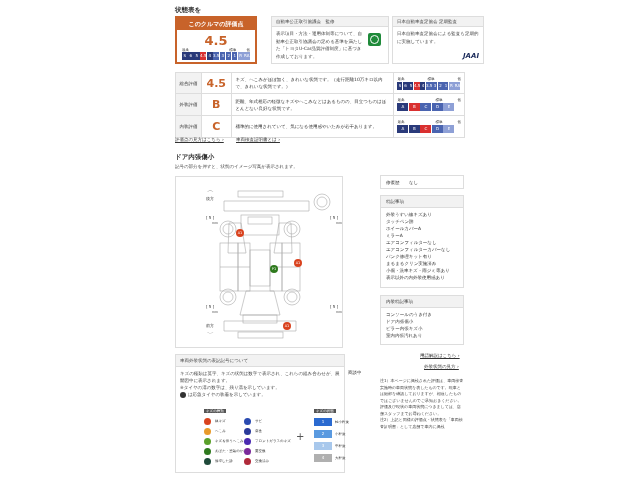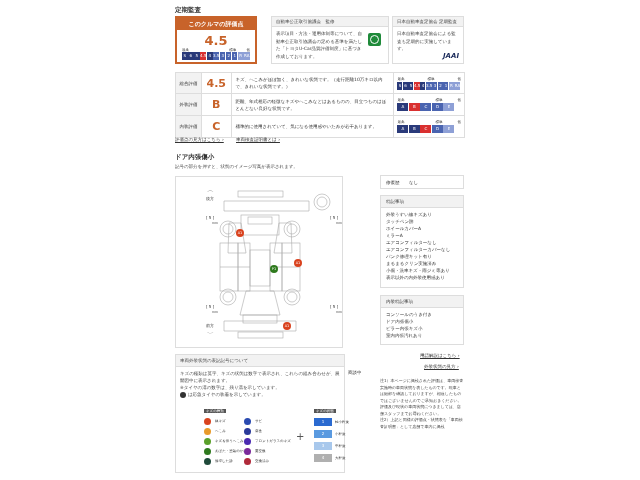--- a/index.html
+++ b/index.html
@@ -36,21 +36,21 @@
   .side-list { padding: 3px 5px; font-size: 4.5px; line-height: 7px; }
   .legend-dot { width: 7px; height: 7px; border-radius: 50%; display: inline-block; vertical-align: middle; margin-right: 4px; }
   .leg-row { height: 10px; font-size: 3.5px; line-height: 10px; white-space: nowrap; }
   .lvl { width: 18px; height: 8px; color: #fff; font-size: 4px; text-align: center; line-height: 8px; display: inline-block; vertical-align: middle; margin-right: 3px; }
   .tag { background: #555; color: #fff; font-size: 3.5px; padding: 0 2px; display: inline-block; }
   svg { display: block; }
 </style>
 </head>
 <body>
 
-<div class="abs sec-title" style="left:175px;top:6px;">定期監査</div>
+<div class="abs sec-title" style="left:175px;top:6px;">状態表を</div>
 
 <div class="abs score-card" style="left:175px;top:16px;width:82px;height:48px;">
   <div class="score-head">このクルマの評価点</div>
   <div class="big-score" style="margin-top:3px;">4.5</div>
   <div style="display:flex;justify-content:space-between;font-size:3.5px;padding:0 5px;">
     <span>最高</span>
     <span style="margin-left:30px;">標準</span>
     <span>低</span>
   </div>
   <div class="scale" style="padding:0 5px;">
@@ -71,21 +71,21 @@
 <div class="abs card" style="left:271px;top:16px;width:118px;height:48px;">
   <div class="card-head">自動車公正取引協議会　監修</div>
   <div style="display:flex;">
     <div class="card-body" style="width:96px;">表示項目・方法・運用体制等について、自動車公正取引協議会の定める基準を満たした「トヨタU-Car品質評価制度」に基づき作成しております。</div>
     <div style="margin-top:6px;width:13px;height:13px;background:#1f8a3a;border-radius:2px;position:relative;">
       <div style="position:absolute;left:2px;top:2px;width:9px;height:9px;border:1.5px solid #fff;border-radius:50%;"></div>
     </div>
   </div>
 </div>
 
-<div class="abs card" style="left:392px;top:16px;width:72px;height:48px;">
+<div class="abs card" style="left:392px;top:16px;width:92px;height:48px;">
   <div class="card-head">日本自動車査定協会 定期監査</div>
   <div class="card-body">日本自動車査定協会による監査も定期的に実施しています。</div>
   <div style="position:absolute;right:4px;bottom:3px;font-size:7px;font-weight:bold;font-style:italic;color:#1a2a5a;">JAAI</div>
 </div>
 
 <table class="abs tbl" style="left:175px;top:72px;width:290px;">
   <tbody>
       <tr style="height:21px;">
     <td class="lbl">総合評価</td>
     <td class="grade">4.5</td>

